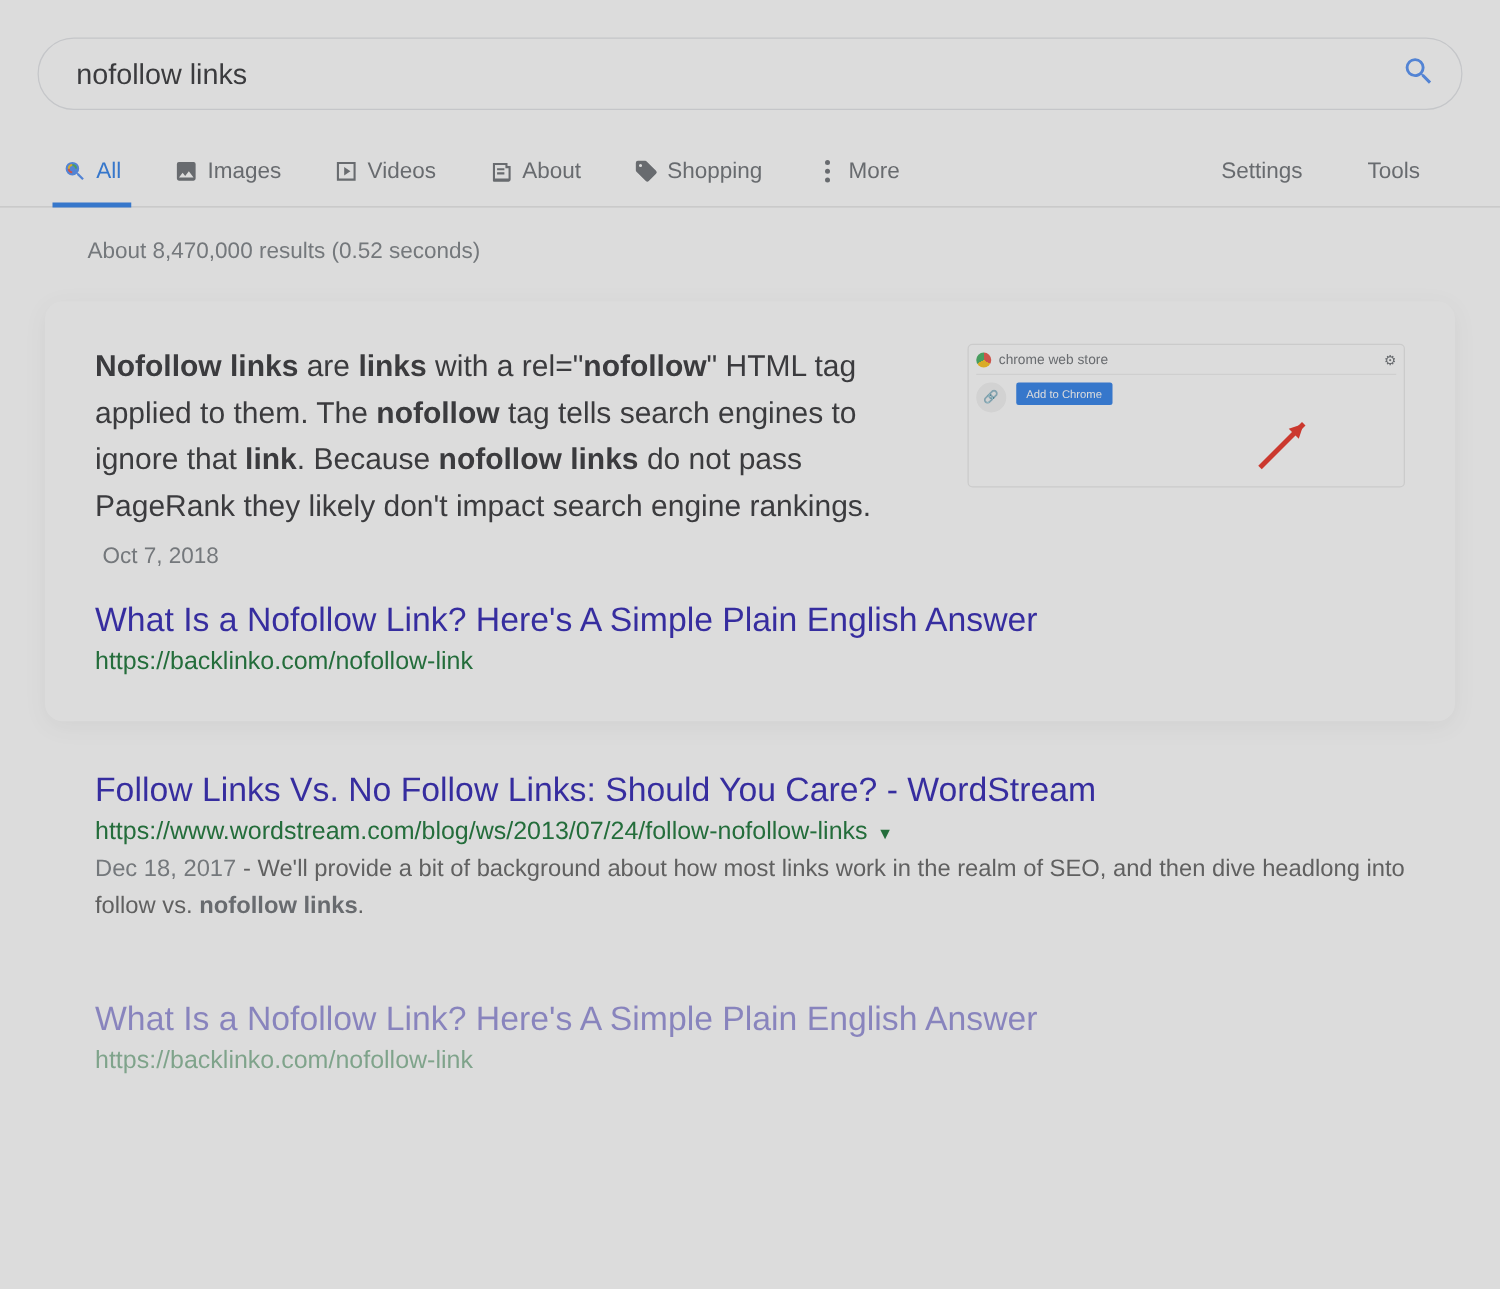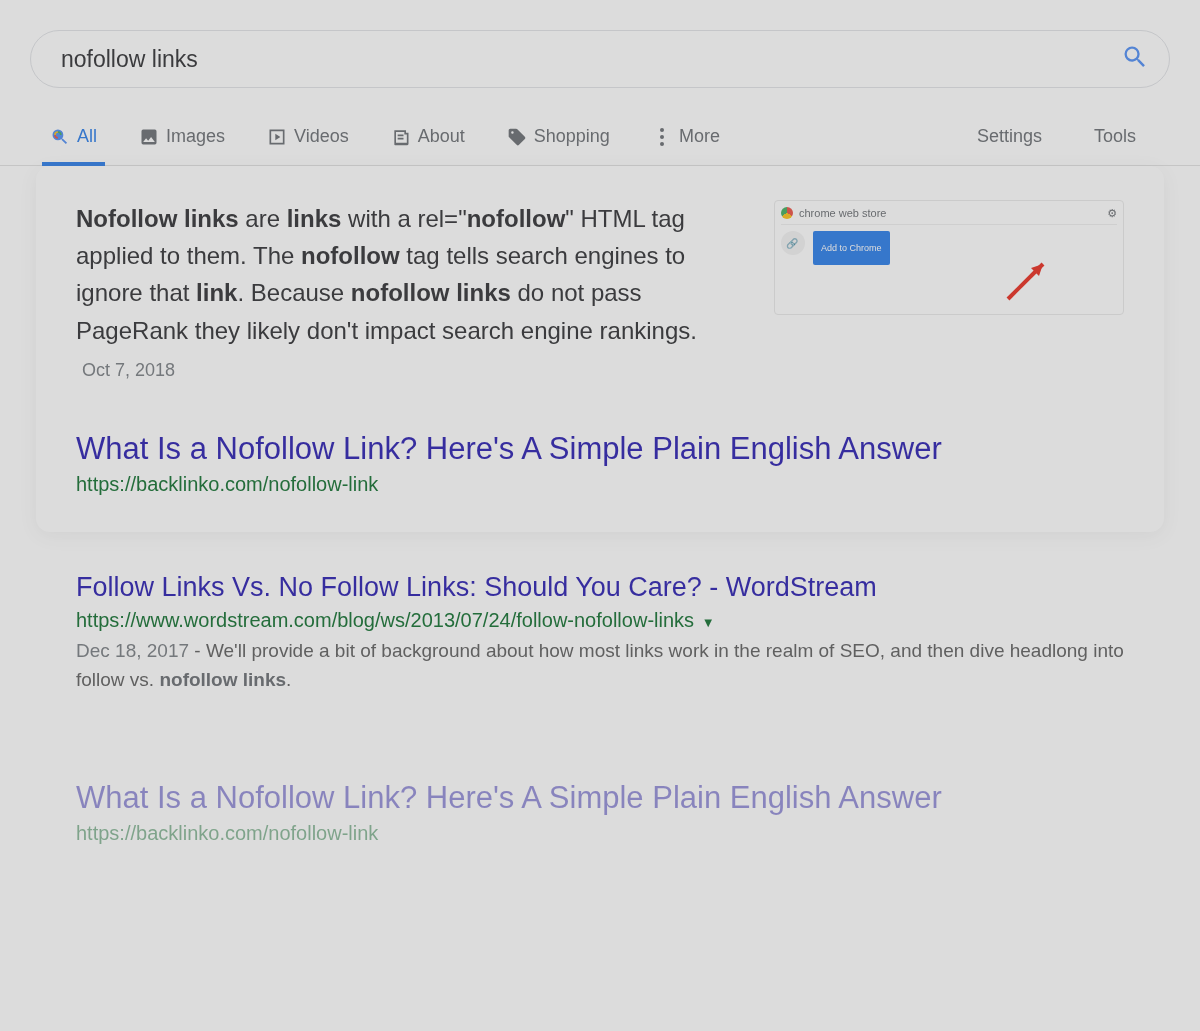--- a/index.html
+++ b/index.html
@@ -110,26 +110,26 @@
     position: relative;
   }
   .thumb-header { display:flex; align-items:flex-start; gap:6px; color:#5f6368; font-size:11px; border-bottom:1px solid #eee; padding-bottom:4px; margin-bottom:6px;}
   .thumb-header .gear { margin-left:auto; }
   .thumb-row { display:flex; gap:8px; }
   .thumb-link-icon { width:24px; height:24px; background:#f1f1f1; border-radius:50%; display:flex; align-items:center; justify-content:center; }
   .thumb-info { flex:1; }
   .thumb-title { font-size:13px; color:#202124; }
   .thumb-offered { font-size:9px; color:#888; margin-top:2px;}
   .thumb-meta { font-size:8px; color:#888; margin-top:4px; display:flex; gap:4px; align-items:center;}
-  .thumb-btn { background:#1a73e8; color:#fff; font-size:9px; padding:4px 8px; border-radius:2px; height:34px; display:flex; align-items:center; }
+  .thumb-btn { background:#1a73e8; color:#fff; font-size:9px; padding:4px 8px; border-radius:2px; height:18px; display:flex; align-items:center; }
   .red-arrow { position:absolute; right:70px; bottom:10px; }
   .result-link {
-    font-size: 31px;
+    font-size: 27px;
     color: #1a0dab;
-    margin-top: 45px;
+    margin-top: 20px;
     display: block;
     cursor:pointer;
   }
   .result-url { color: #006621; font-size: 20px; margin-top: 6px; }
   .result-url .dd { color:#006621; font-size:13px; margin-left:4px;}
   .regular-result {
     padding: 40px 46px 0 46px;
   }
   .regular-result .result-link { margin-top: 0; font-size:27px;}
   .result-desc { color:#545454; font-size:19px; line-height:1.55; margin-top:4px;}
@@ -213,20 +213,21 @@
         </span>
         <span>More</span>
       </div>
     </div>
     <div class="tabs-right">
       <span>Settings</span>
       <span>Tools</span>
     </div>
   </div>
 
+  <div class="result-stats">About 8,470,000 results (0.52 seconds)</div>
 
   <div class="featured-card">
     <div class="featured-body">
       <div class="snippet-text">
         <b>Nofollow links</b><span> are </span><b>links</b><span> with a rel="</span><b>nofollow</b><span>" HTML tag applied to them. The </span><b>nofollow</b><span> tag tells search engines to ignore that </span><b>link</b><span>. Because </span><b>nofollow links</b><span> do not pass PageRank they likely don't impact search engine rankings.</span>
         <span class="snippet-date">Oct 7, 2018</span>
       </div>
       <div class="thumb">
         <div class="thumb-header">
           <span style="width:12px;height:12px;border-radius:50%;background:conic-gradient(#ea4335 0 120deg,#fbbc05 120deg 240deg,#34a853 240deg 360deg);"></span>

